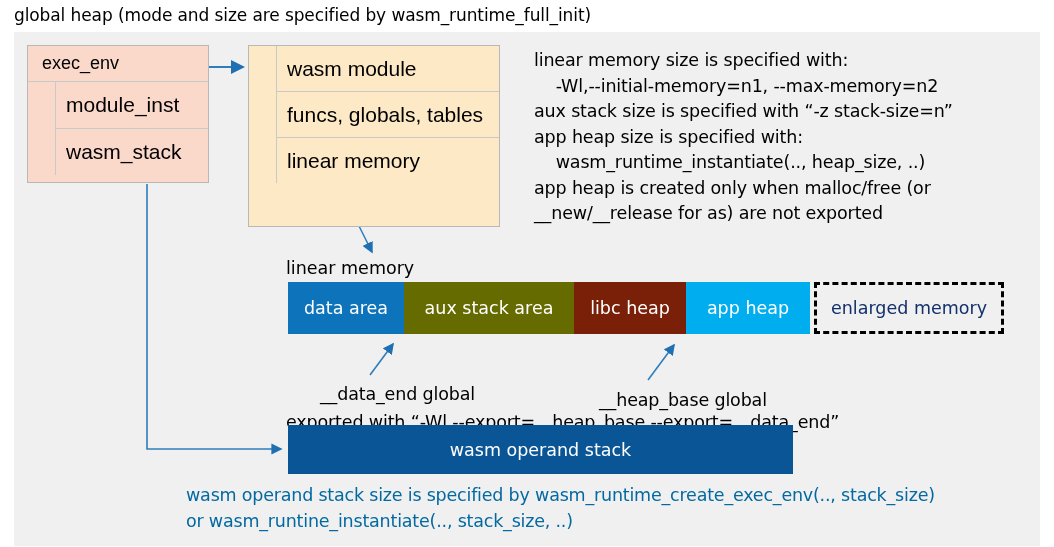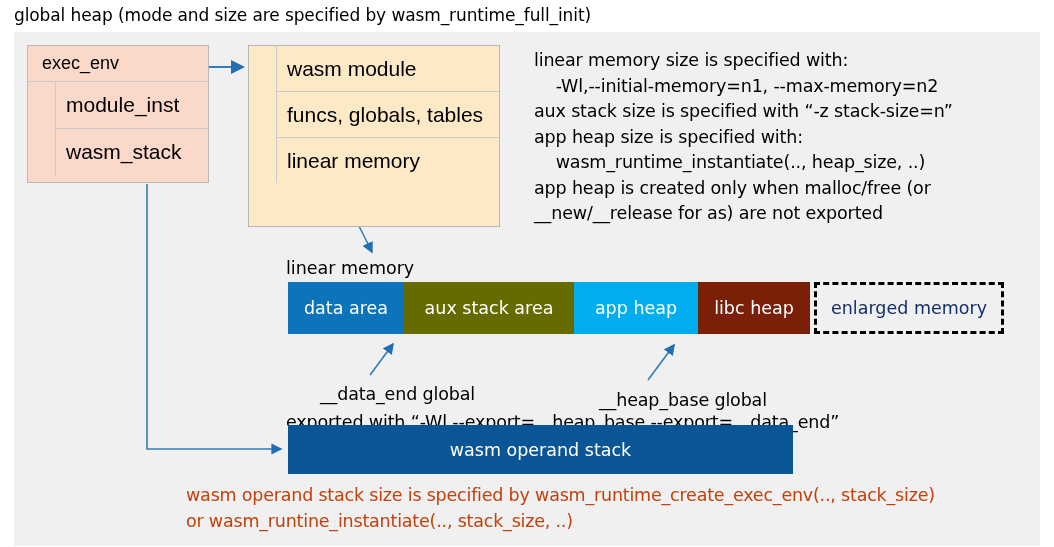--- a/index.html
+++ b/index.html
@@ -183,21 +183,21 @@
     white-space: nowrap;
   }
 
   
   #bottom-note {
     position: absolute;
     left: 172px;
     top: 450px;
     font-size: 17.5px;
     line-height: 26px;
-    color: #c2410c;
+    color: #0369a1;
     white-space: pre;
     letter-spacing: -0.2px;
   }
 
   
   #connectors {
     position: absolute;
     left: 0;
     top: 0;
     width: 1026px;
@@ -260,22 +260,22 @@
 app heap size is specified with:
     wasm_runtime_instantiate(.., heap_size, ..)
 app heap is created only when malloc/free (or
 __new/__release for as) are not exported</div>
 
     <div class="lm-label">linear memory</div>
 
     <div class="lm-bar">
       <div class="lm-seg" style="width: 116px; background: rgb(13, 116, 188);">data area</div>
       <div class="lm-seg" style="width: 170px; background: rgb(102, 107, 0);">aux stack area</div>
+      <div class="lm-seg" style="width: 112px; background: rgb(123, 32, 8);">libc heap</div>
       <div class="lm-seg" style="width: 124px; background: rgb(0, 174, 239);">app heap</div>
-      <div class="lm-seg" style="width: 112px; background: rgb(123, 32, 8);">libc heap</div>
       <div class="lm-seg dashed" style="width: 190px;">enlarged memory</div>
     </div>
 
     <div class="annot" id="annot-data-end">__data_end global</div>
     <div class="annot" id="annot-heap-base">__heap_base global</div>
     <div class="annot" id="annot-exported">exported with “-Wl,--export=__heap_base,--export=__data_end”</div>
 
     <div id="operand-stack" style="background: rgb(10, 85, 150);">wasm operand stack</div>
 
     <div id="bottom-note">wasm operand stack size is specified by wasm_runtime_create_exec_env(.., stack_size)

